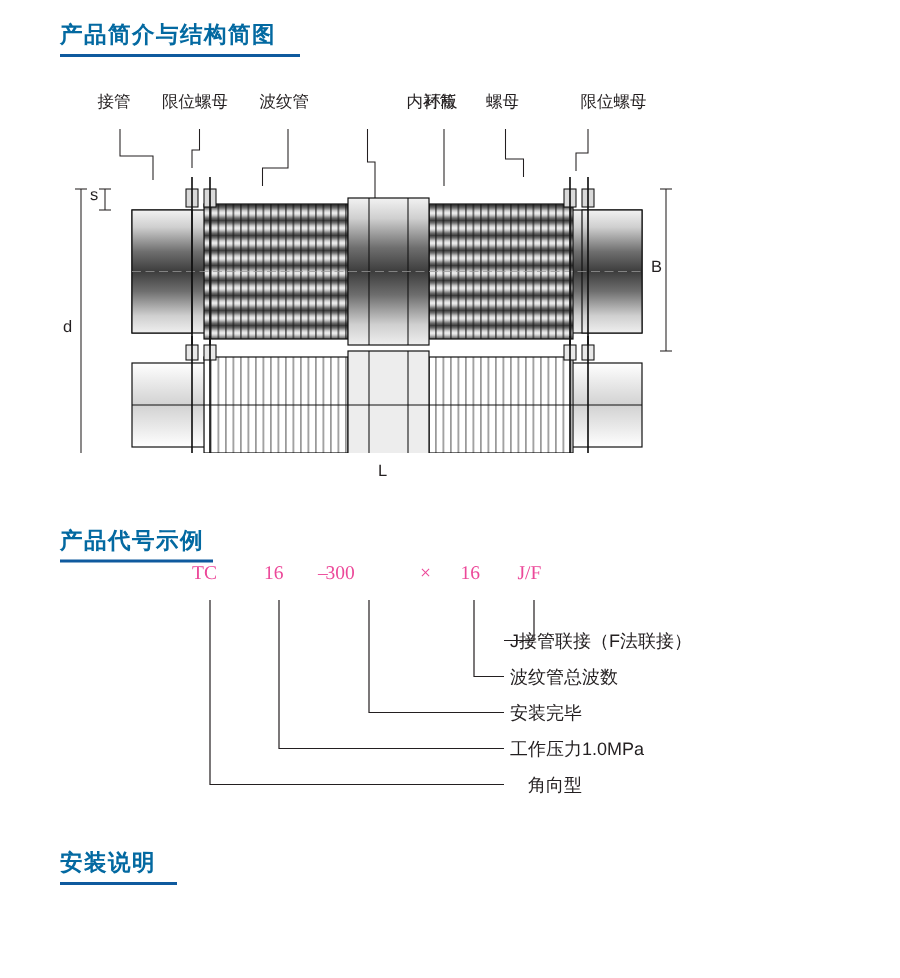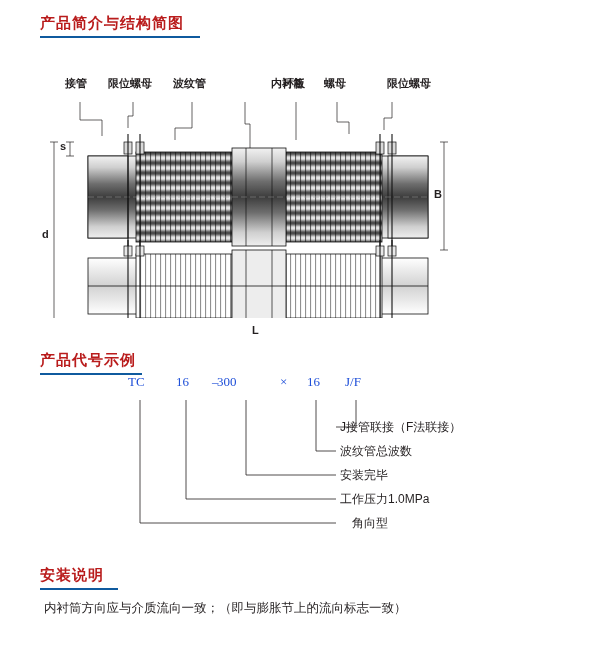--- a/index.html
+++ b/index.html
@@ -8,34 +8,34 @@
     background:#ffffff;
     font-family:"Liberation Sans","DejaVu Sans",sans-serif;
     color:#231f20;
     position:relative;
     overflow:hidden;
   }
   .section-title{
     position:absolute;
     font-size:15px;
     font-weight:bold;
-    color:#b91c1c;
+    color:#0369a1;
     letter-spacing:1px;
     white-space:nowrap;
   }
   .title-underline{
     position:absolute;
     height:2px;
     background:#0f5a9e;
   }
   
   #diagram1{
     position:absolute;
-    left:40px;top:78px;
-    width:520px;height:240px;font-weight:bold;
+    left:40px;top:62px;
+    width:520px;height:240px;
   }
   .lbl{
     position:absolute;
     font-size:11px;
     color:#231f20;
     white-space:nowrap;
     font-family:"Liberation Sans","DejaVu Sans",sans-serif;
   }
   .dim{
     position:absolute;
@@ -46,21 +46,21 @@
   
   #codewrap{
     position:absolute;
     left:40px;top:374px;
     width:520px;height:160px;
   }
   .codechar{
     position:absolute;
     font-size:13px;
     font-family:"Liberation Serif","DejaVu Serif",serif;
-    color:#1d4ed8;
+    color:#ec4899;
     white-space:nowrap;
   }
   .codedesc{
     position:absolute;
     font-size:12px;
     font-family:Liberation Sans, sans-serif;
     color:#231f20;
     white-space:nowrap;
   }
   
@@ -235,14 +235,13 @@
   <div class="codedesc" style="left:300px;top:69px;">波纹管总波数</div>
   <div class="codedesc" style="left:300px;top:93px;">安装完毕</div>
   <div class="codedesc" style="left:300px;top:117px;">工作压力1.0MPa</div>
   <div class="codedesc" style="left:312px;top:141px;">角向型</div>
 </div>
 
 <div class="section-title" style="left:40px;top:566px;">安装说明</div>
 <div class="title-underline" style="left:40px;top:588px;width:78px;"></div>
 
 <div id="notes">
-  <div>内衬筒方向应与介质流向一致；（即与膨胀节上的流向标志一致）</div>
 </div>
 
 </body></html>

